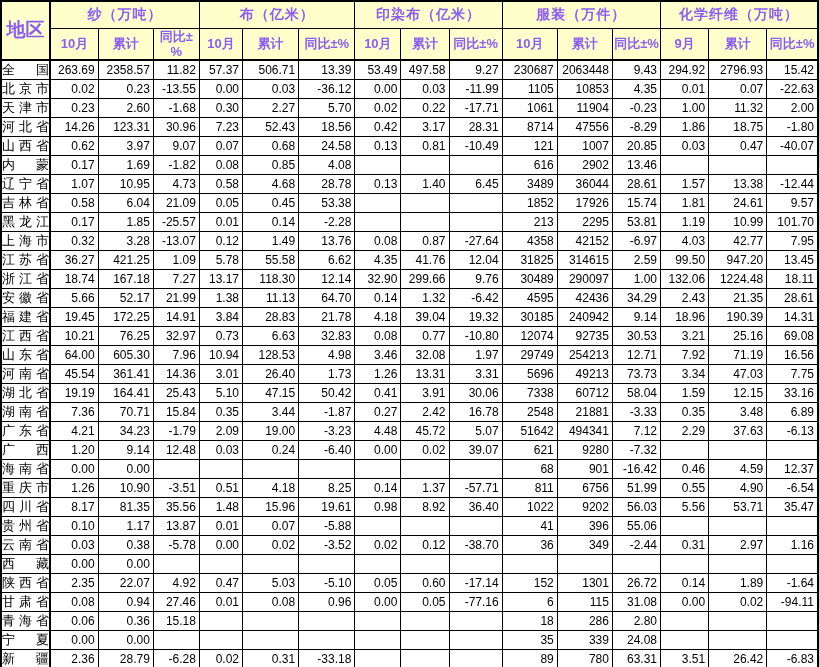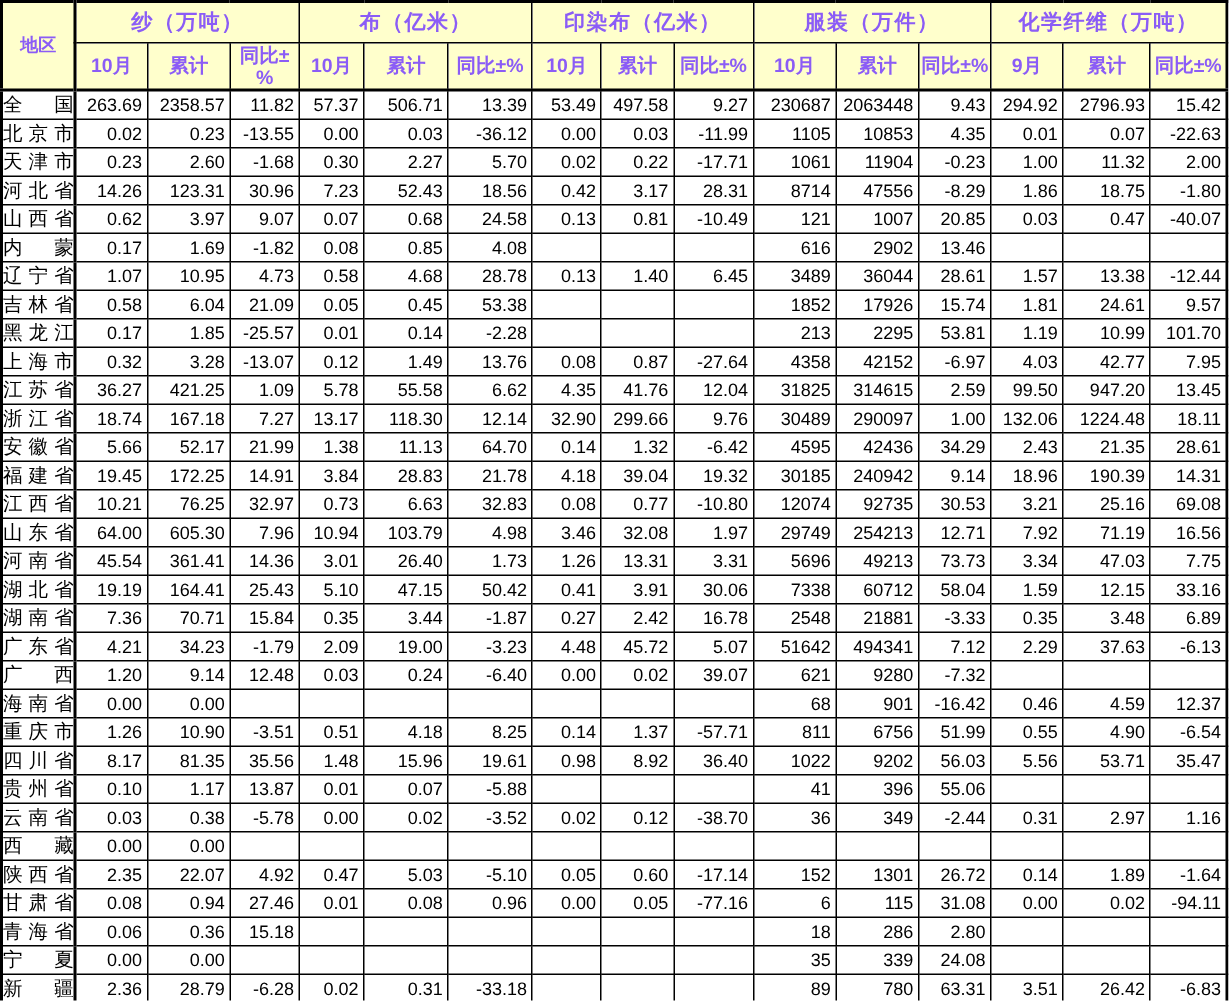--- a/index.html
+++ b/index.html
@@ -15,21 +15,21 @@
     border:1px solid #000;overflow:hidden;white-space:nowrap;
     box-sizing:border-box;padding:0;
   }
   thead th{
     background:#FFFFCC;color:#8b5cf6;font-weight:bold;text-align:center;
     vertical-align:middle;
   }
   thead{border-bottom:2px solid #000;}
   .group-h{height:27px;font-size:14px;letter-spacing:1px;}
   .sub-h{height:28px;font-size:13px;white-space:normal;line-height:15px;padding:0 1px;text-align:center;}
-  .region-h{font-size:12px;border-right:2px solid #000;}
+  .region-h{font-size:19px;border-right:2px solid #000;}
   tbody tr{height:19px;}
   tbody td{font-size:12px;color:#000;background:#fff;vertical-align:middle;}
   td.region{
     text-align:justify;text-align-last:justify;padding:0 0;
     border-right:2px solid #000;font-size:13px;margin-left:23px;
   }
   td.num{text-align:right;padding-right:3px;font-family:"Liberation Sans","DejaVu Sans",sans-serif;}
 </style>
 </head>
 <body>
@@ -351,21 +351,21 @@
           <td class="num">3.21</td>
           <td class="num">25.16</td>
           <td class="num">69.08</td>
         </tr>
         <tr>
           <td class="region">山东省</td>
           <td class="num">64.00</td>
           <td class="num">605.30</td>
           <td class="num">7.96</td>
           <td class="num">10.94</td>
-          <td class="num">103.79</td>
+          <td class="num">128.53</td>
           <td class="num">4.98</td>
           <td class="num">3.46</td>
           <td class="num">32.08</td>
           <td class="num">1.97</td>
           <td class="num">29749</td>
           <td class="num">254213</td>
           <td class="num">12.71</td>
           <td class="num">7.92</td>
           <td class="num">71.19</td>
           <td class="num">16.56</td>

